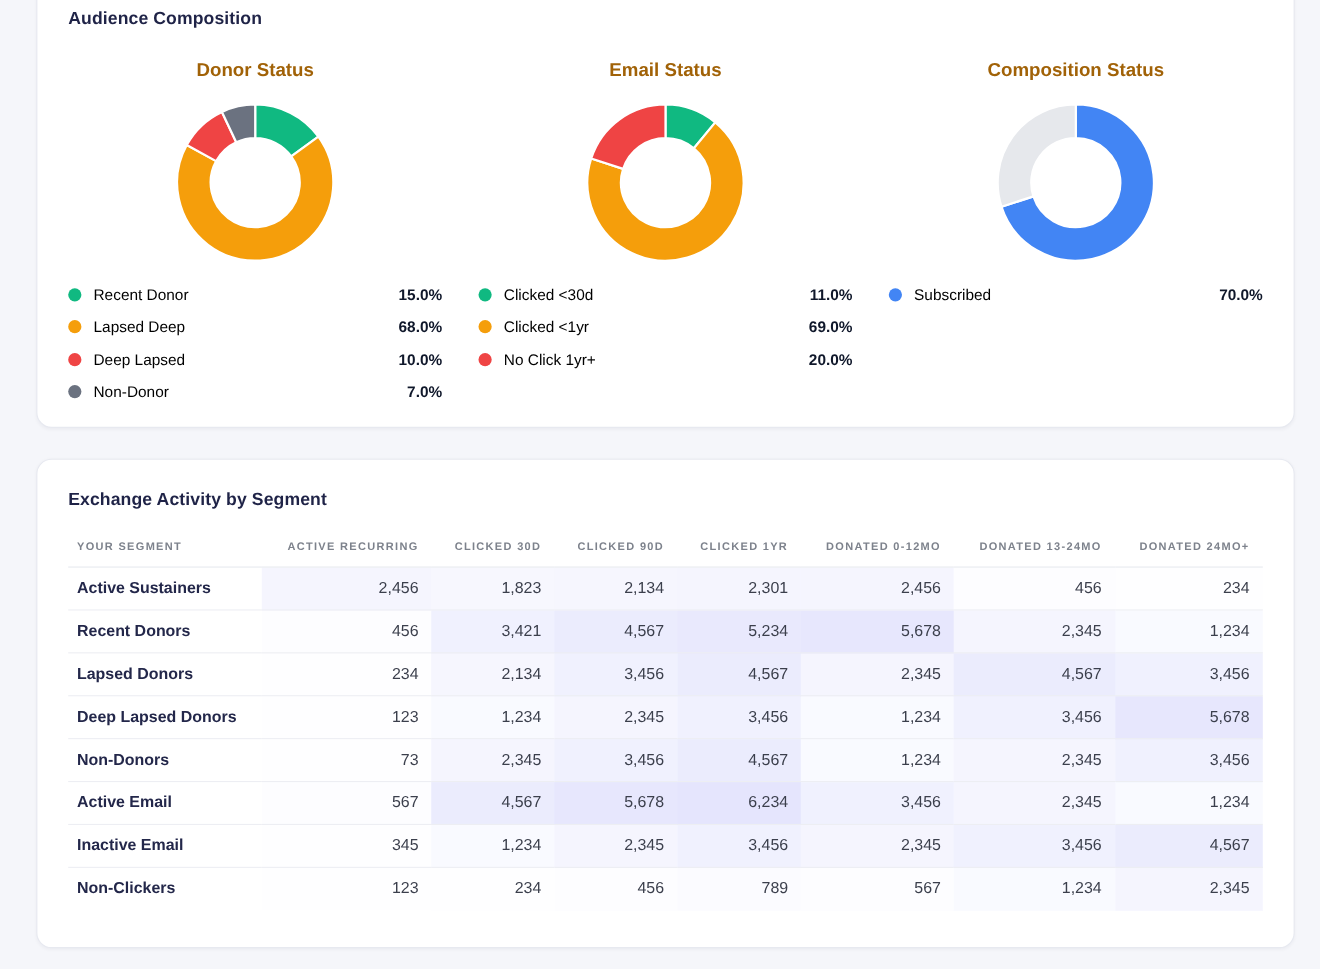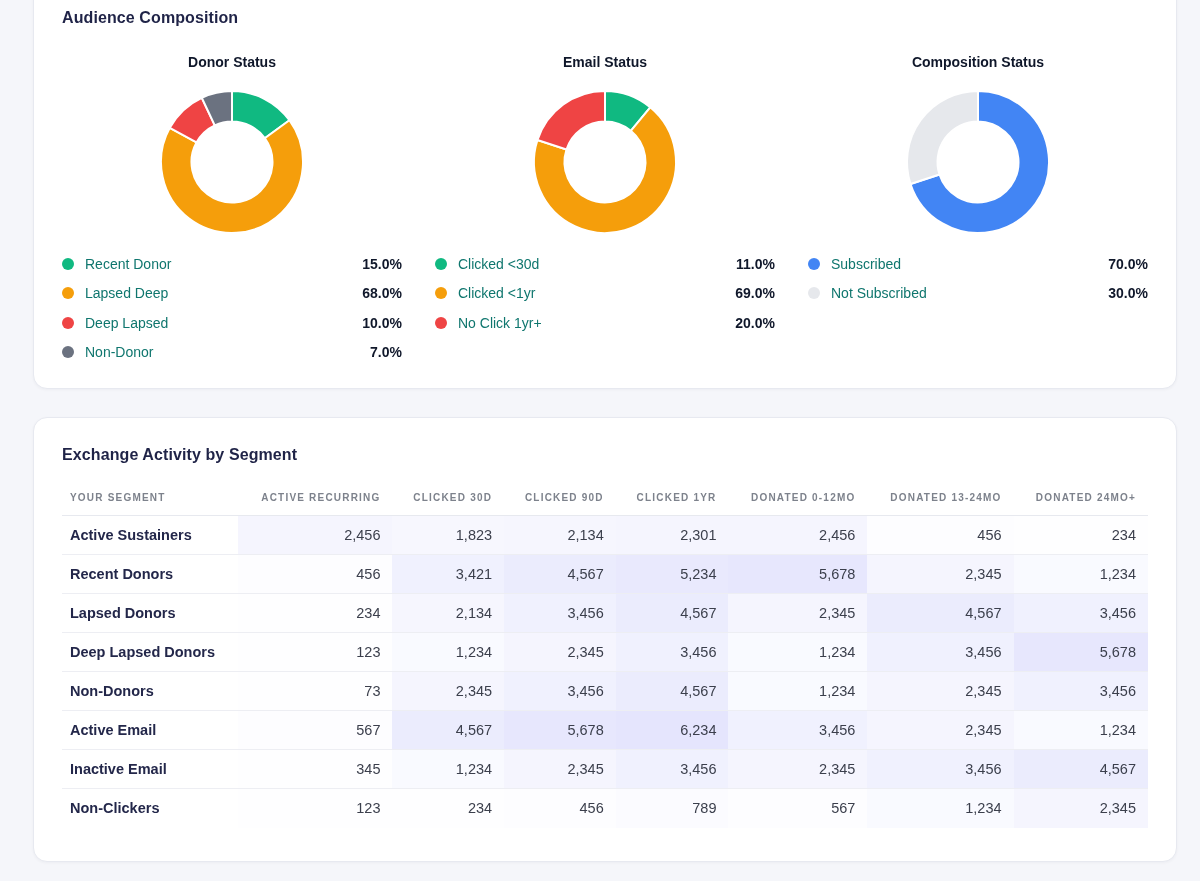--- a/index.html
+++ b/index.html
@@ -24,29 +24,29 @@
   .card-exchange { top: 417px; height: 445px; padding: 28px; }
 
   .card-title {
     margin: 0; font-size: 16px; font-weight: 700;
     color: #1f2347; letter-spacing: 0.1px;
   }
 
   .charts-row { display: flex; gap: 33px; margin-top: 16px; }
   .chart-col { flex: 1; display: flex; flex-direction: column; align-items: center; }
   .chart-title {
-    margin: 11px 0 12px; font-size: 14px; font-weight: 600;
-    color: #0f172a; text-align: right;
+    margin: 11px 0 12px; font-size: 17px; font-weight: 600;
+    color: #a16207; text-align: right;
   }
   svg.donut { width: 160px; height: 160px; display: block; }
 
   .legend { width: 100%; margin-top: 7px; }
   .legend-row { display: flex; align-items: center; height: 29.5px; }
   .legend-dot { width: 12px; height: 12px; border-radius: 50%; margin-right: 11px; flex: none; }
-  .legend-label { flex: 1; font-size: 14px; color: #0f766e; }
+  .legend-label { flex: 1; font-size: 14px; color: #000000; }
   .legend-value { font-size: 14px; font-weight: 700; color: #0f172a; }
 
   table.exchange-table {
     width: 100%; border-collapse: collapse; margin-top: 16px;
     font-size: 14.5px;
   }
   .exchange-table thead th {
     font-size: 10px; font-weight: 600; color: #7d828c;
     letter-spacing: 1.2px; text-transform: uppercase;
     text-align: right; white-space: nowrap;
@@ -133,25 +133,20 @@
           <div class="chart-title">Composition Status</div>
           <svg viewBox="0 0 160 160" class="donut">
             <path d="M 80 9 A 71 71 0 1 1 12.474987343044106 101.94020660062128 L 41.482211090046285 92.51518827218537 A 40.5 40.5 0 1 0 80 39.5 Z" fill="#4285f4" stroke="#ffffff" stroke-width="2" stroke-linejoin="round"></path>
             <path d="M 12.474987343044106 101.94020660062128 A 71 71 0 0 1 79.99999999999999 9 L 79.99999999999999 39.5 A 40.5 40.5 0 0 0 41.482211090046285 92.51518827218537 Z" fill="#e6e8ec" stroke="#ffffff" stroke-width="2" stroke-linejoin="round"></path>
           </svg>
           <div class="legend">
             <div class="legend-row">
               <span class="legend-dot" style="background: rgb(66, 133, 244);"></span>
               <span class="legend-label">Subscribed</span>
               <span class="legend-value">70.0%</span>
-            </div>
-            <div class="legend-row">
-              <span class="legend-dot" style="background: rgb(230, 232, 236);"></span>
-              <span class="legend-label">Not Subscribed</span>
-              <span class="legend-value">30.0%</span>
             </div>
           </div>
         </div>
       </div>
   </section>
 
   <section class="card card-exchange">
     <h2 class="card-title">Exchange Activity by Segment</h2>
     <table class="exchange-table">
       <thead>

